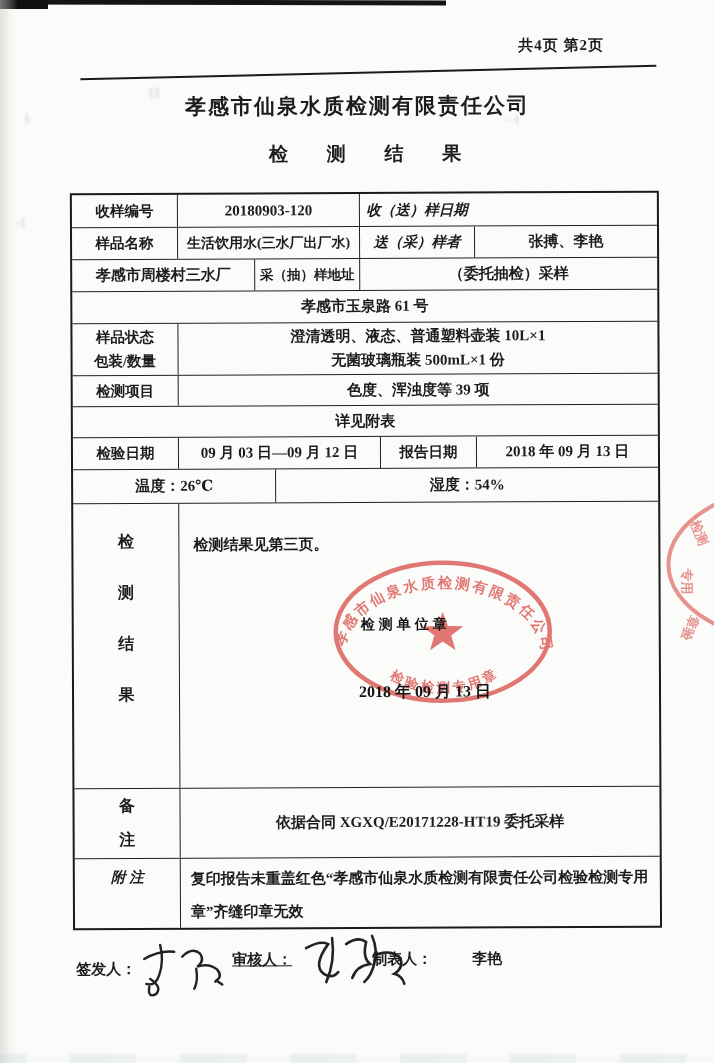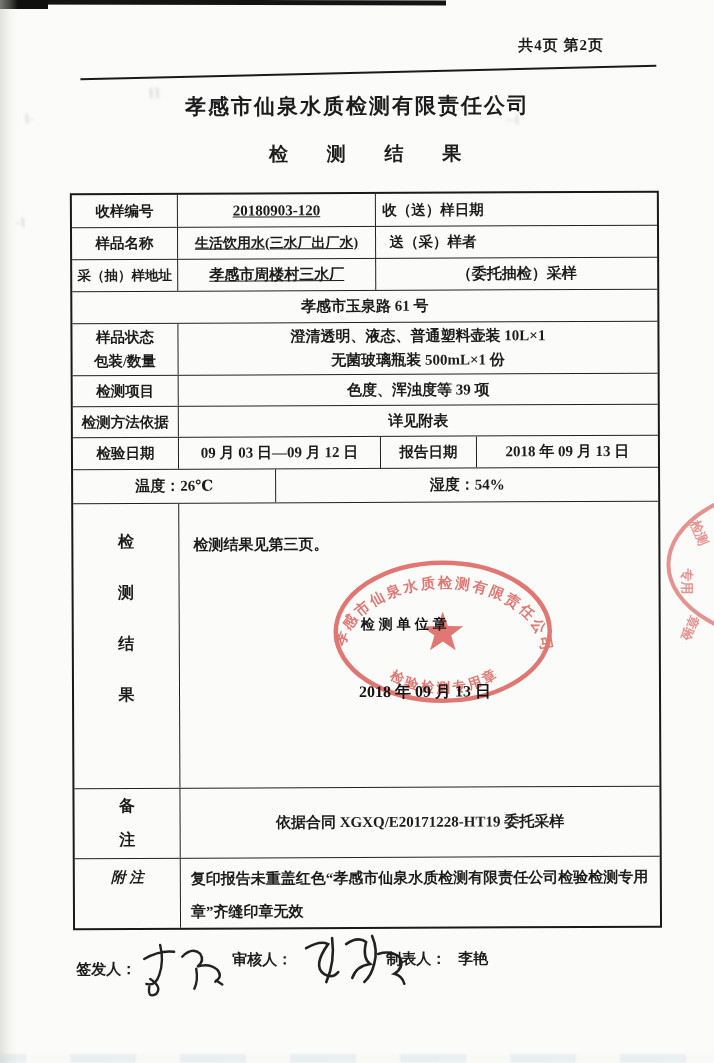--- a/index.html
+++ b/index.html
@@ -33,22 +33,22 @@
 
   
   .doc-table{position:absolute;left:69px;top:192px;width:585px;border:2.4px solid #1a1a1a;background:transparent;}
   .t-row{display:flex;border-top:1.7px solid #222;box-sizing:border-box;}
   .t-row:first-child{border-top:none;}
   .c{box-sizing:border-box;border-left:1.7px solid #222;display:flex;align-items:center;justify-content:center;
      font-weight:700;font-size:15px;white-space:nowrap;overflow:hidden;}
   .c:first-child{border-left:none;}
   .lab{font-size:14.5px;}
   .w-l1{width:105px;}
-  .w-v1{width:198px;text-decoration:underline;}
-  .w-l2{width:115px;}
+  .w-v1{width:182px;}
+  .w-l2{width:115px;font-style:italic;}
   .w-rest{flex:1;}
   .h32{height:32px;} .h52{height:52px;} .h31{height:31px;} .h34{height:34px;}
   .h285{height:285px;} .h70{height:70px;}
   
   .r8-v1{width:202px;} .r8-l2{width:96px;}
   .r9-v1{width:202px;}
   .two-line{flex-direction:column;justify-content:center;gap:5px;align-items:center;}
   .v-cell{align-items:flex-start;justify-content:flex-start;}
   .vert-label{flex-direction:column;justify-content:flex-start;align-items:center;}
   .vert-label span{display:block;font-size:16px;font-weight:700;}
@@ -59,23 +59,23 @@
   
   .stamp-wrap{position:absolute;left:325px;top:556px;width:230px;height:152px;pointer-events:none;}
   .stamp-overlay-label{position:absolute;left:358px;top:616px;font-size:14px;font-weight:700;letter-spacing:4px;color:#151515;}
   .stamp-date{position:absolute;left:356px;top:682px;font-size:16px;font-weight:700;color:#151515;white-space:nowrap;}
   .edge-stamp{position:absolute;right:0;top:478px;width:56px;height:176px;pointer-events:none;overflow:hidden;}
 
   
   .footer{position:absolute;left:72px;top:940px;width:580px;height:60px;font-weight:700;font-size:15px;}
   .footer-label{position:absolute;white-space:nowrap;}
   .lbl-issuer{left:0;top:19px;}
-  .lbl-reviewer{left:156px;top:10px;}
-  .lbl-preparer{left:310px;top:10px;}
-  .name-preparer{left:382px;top:10px;position:absolute;}
+  .lbl-reviewer{left:156px;top:10px;text-decoration:underline;}
+  .lbl-preparer{left:296px;top:10px;}
+  .name-preparer{left:396px;top:10px;position:absolute;}
   .sig{position:absolute;}
   .sig1{left:62px;top:-6px;}
   .sig2{left:222px;top:-12px;}
 </style>
 </head>
 <body>
 
 <div class="page">
 
   <div class="top-bar"></div>
@@ -101,25 +101,26 @@
       <div class="t-row h32">
         <div class="c lab w-l1">收样编号</div>
         <div class="c w-v1">20180903-120</div>
         <div class="c lab w-l2">收（送）样日期</div>
       </div>
 
       <div class="t-row h32">
         <div class="c lab w-l1">样品名称</div>
         <div class="c w-v1" style="font-size:14px;">生活饮用水(三水厂出厂水)</div>
         <div class="c lab w-l2">送（采）样者</div>
-      </div>
-
-      <div class="t-row h32">
+        <div class="c w-rest">张搏、李艳</div>
+      </div>
+
+      <div class="t-row h32">
+        <div class="c w-v1">孝感市周楼村三水厂</div>
         <div class="c lab w-l1" style="font-size:13.5px;">采（抽）样地址</div>
-        <div class="c w-v1">孝感市周楼村三水厂</div>
         <div class="c w-rest">（委托抽检）采样</div>
       </div>
 
       <div class="t-row h32">
         <div class="c w-rest">孝感市玉泉路 61 号</div>
       </div>
 
       <div class="t-row h52">
         <div class="c lab w-l1 two-line">
           <span>样品状态</span>
@@ -130,21 +131,20 @@
           <span>无菌玻璃瓶装 500mL×1 份</span>
         </div>
       </div>
 
       <div class="t-row h31">
         <div class="c lab w-l1">检测项目</div>
         <div class="c w-rest">色度、浑浊度等 39 项</div>
       </div>
 
       <div class="t-row h31">
-        <div class="c lab w-l1">检测方法依据</div>
         <div class="c w-rest">详见附表</div>
       </div>
 
       <div class="t-row h32">
         <div class="c lab w-l1">检验日期</div>
         <div class="c r8-v1">09 月 03 日—09 月 12 日</div>
         <div class="c lab r8-l2">报告日期</div>
         <div class="c w-rest">2018 年 09 月 13 日</div>
       </div>
 

